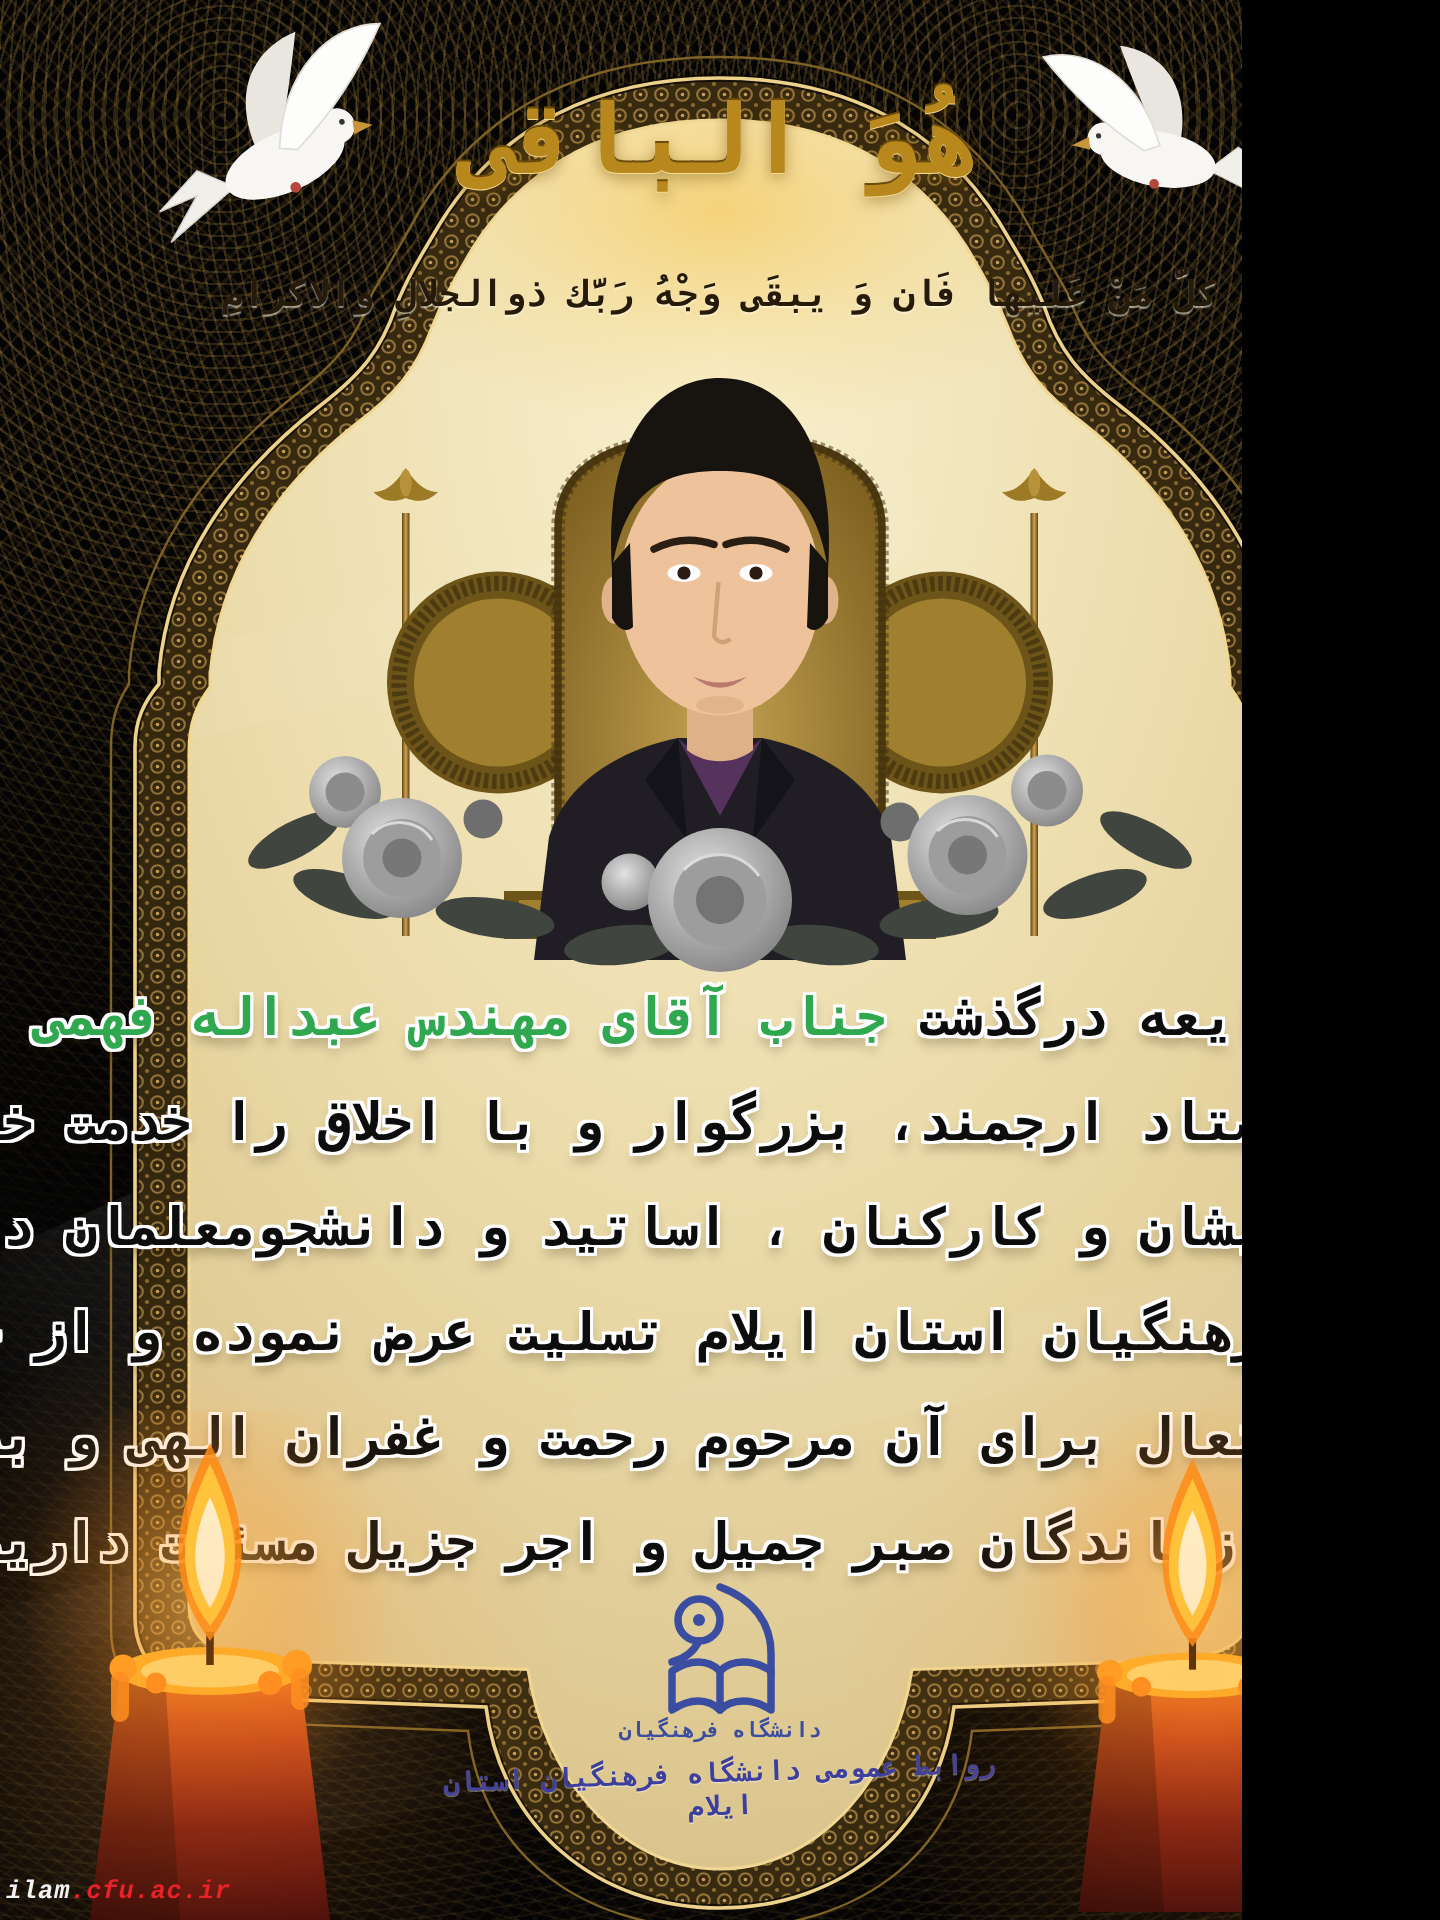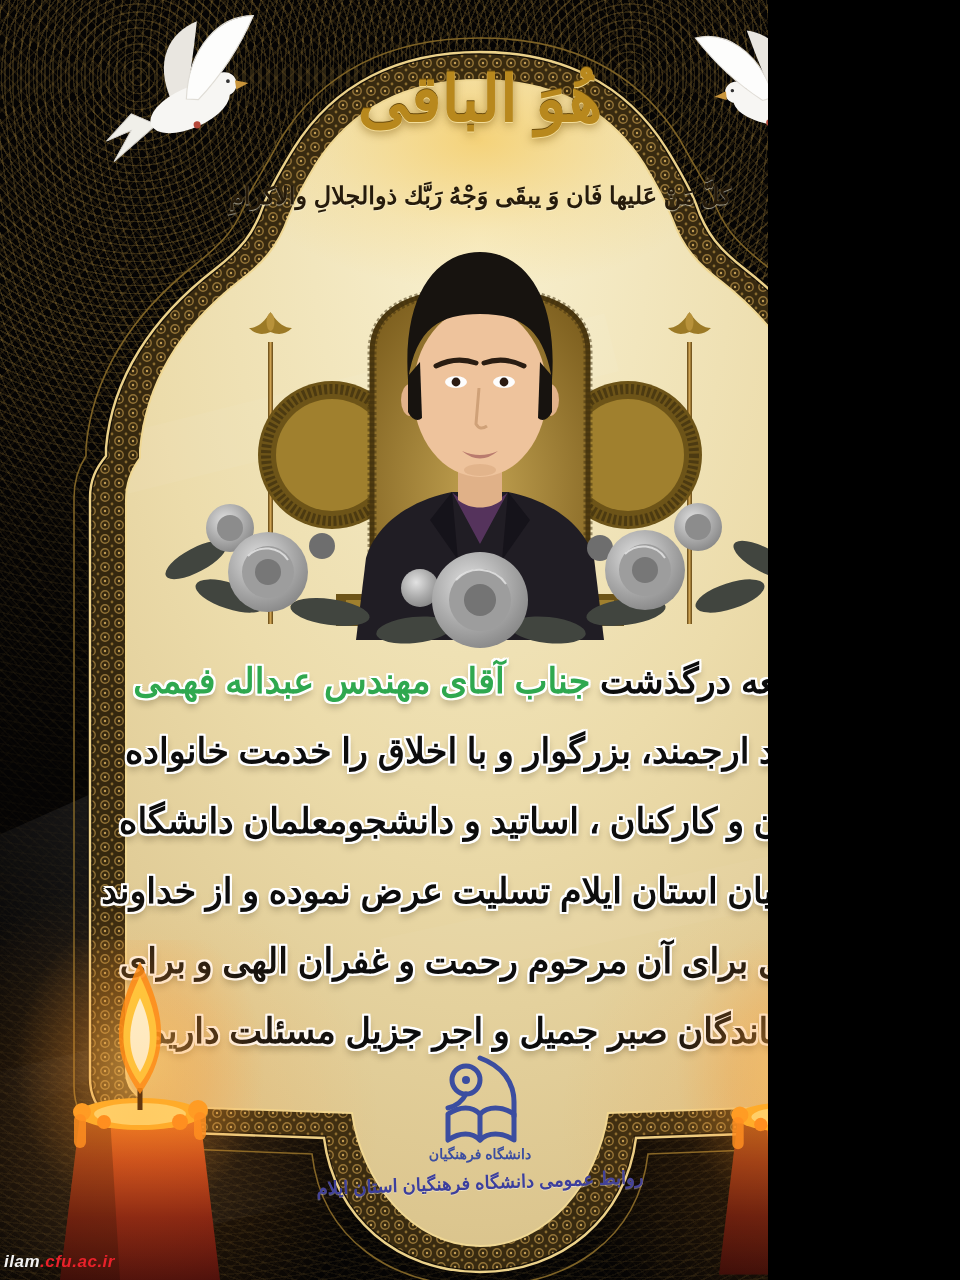--- a/index.html
+++ b/index.html
@@ -1,19 +1,19 @@
 <!DOCTYPE html>
 <html lang="fa"><head>
 <meta charset="utf-8">
 <style>
   html,body{margin:0;padding:0;background:#000;}
   .poster{
-    position:relative;width:768px;height:1280px;overflow:hidden;
+    position:relative;width:828px;height:1280px;overflow:hidden;
     background:#050404;
-    font-family:Liberation Sans, sans-serif;
+    font-family:Liberation Mono, monospace;
   }
   
   .bg-pattern{
     position:absolute;inset:0;
     background:
       repeating-radial-gradient(circle at 18% 6%, rgba(186,148,66,.22) 0 1.5px, transparent 1.5px 8px),
       repeating-radial-gradient(circle at 82% 6%, rgba(186,148,66,.22) 0 1.5px, transparent 1.5px 8px),
       repeating-linear-gradient(45deg, rgba(158,122,50,.14) 0 2px, transparent 2px 9px),
       repeating-linear-gradient(-45deg, rgba(158,122,50,.14) 0 2px, transparent 2px 9px);
     -webkit-mask-image:linear-gradient(180deg,#000 0%,#000 26%,rgba(0,0,0,.45) 42%,rgba(0,0,0,.12) 62%,rgba(0,0,0,.28) 88%,rgba(0,0,0,.38) 100%);

